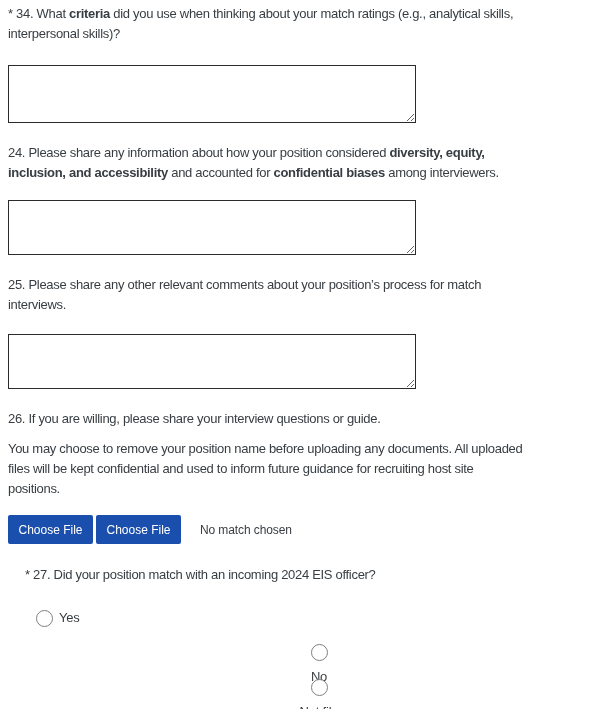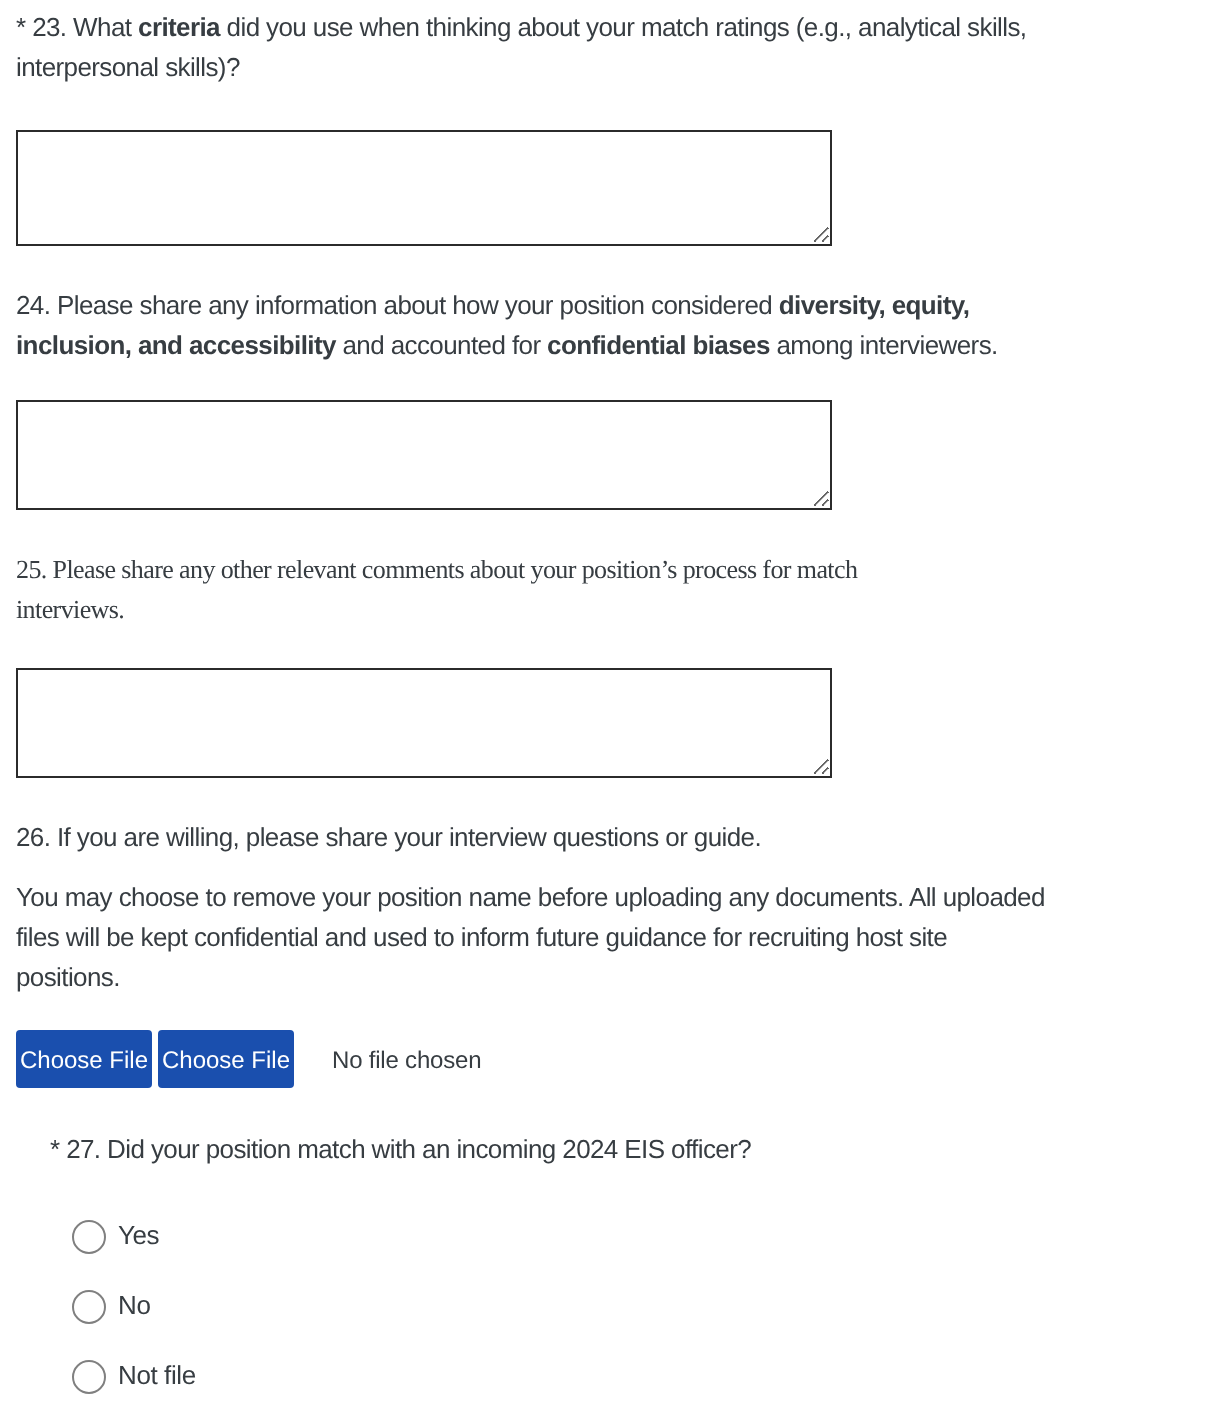--- a/index.html
+++ b/index.html
@@ -41,29 +41,29 @@
     font-family: "Liberation Sans", sans-serif;
     font-size: 13px;
     margin: 0;
     padding: 2px;
     outline: none;
   }
   .ta-q23 { margin-top: 21px; height: 58px; }
   .ta-q24 { margin-top: 17px; height: 55px; }
   .ta-q25 { margin-top: 19px; height: 55px; }
   .mt-q24 { margin-top: 20px; }
-  .mt-q25 { margin-top: 20px; font-family: Liberation Serif, serif; }
+  .mt-q25 { margin-top: 20px; }
   .mt-q26 { margin-top: 20px; }
   .file-row {
     margin-top: 16px;
     display: flex;
     align-items: center;
   }
   .file-btn {
-    width: 68px;
+    width: 85px;
     height: 29px;
     border: none;
     border-radius: 2px;
     background: var(--button-blue);
     color: var(--button-text);
     font-family: "Liberation Sans", sans-serif;
     font-size: 12px;
     letter-spacing: 0;
     cursor: pointer;
     display: inline-flex;
@@ -86,41 +86,41 @@
     padding-left: 28px;
   }
   .radio-row {
     display: flex;
     align-items: center;
     gap: 6px;
     height: 18px;
     cursor: pointer;
   }
   .radio-row:first-child { margin-top: 24px; }
-  .radio-row + .radio-row { margin-top: 17px; }
+  .radio-row + .radio-row { margin-top: 17px; flex-direction: column; }
   .radio-circle {
     width: 17px;
     height: 17px;
     border: 1.5px solid var(--radio-border);
     border-radius: 50%;
     background: #fff;
     flex: 0 0 auto;
   }
   .radio-label {
     font-size: 13px;
     letter-spacing: -0.2px;
   }
 </style>
 </head>
 <body>
 
 <div class="page">
 
   <section>
-    <p class="q-label"><span>* 23. What </span><span class="seg-bold">criteria</span><span> did you use when thinking about your match ratings (e.g., analytical skills,
+    <p class="q-label"><span>* 34. What </span><span class="seg-bold">criteria</span><span> did you use when thinking about your match ratings (e.g., analytical skills,
 interpersonal skills)?</span></p>
     <textarea class="q-textarea ta-q23" style=""></textarea>
   </section>
 
   <section>
     <p class="q-label mt-q24"><span>24. Please share any information about how your position considered </span><span class="seg-bold">diversity, equity,
 inclusion, and accessibility</span><span> and accounted for </span><span class="seg-bold">confidential biases</span><span> among interviewers.</span></p>
     <textarea class="q-textarea ta-q24" style=""></textarea>
   </section>
 
@@ -131,21 +131,21 @@
   </section>
 
   <section>
     <p class="q-label mt-q26">26. If you are willing, please share your interview questions or guide.</p>
     <p class="q-note">You may choose to remove your position name before uploading any documents. All uploaded
 files will be kept confidential and used to inform future guidance for recruiting host site
 positions.</p>
     <div class="file-row">
       <button class="file-btn">Choose File</button>
       <button class="file-btn">Choose File</button>
-      <span class="file-status">No file chosen</span>
+      <span class="file-status">No match chosen</span>
     </div>
   </section>
 
   <section>
     <p class="q-label q27-label">* 27. Did your position match with an incoming 2024 EIS officer?</p>
     <div class="radio-group">
       <div class="radio-row">
         <span class="radio-circle"></span>
         <span class="radio-label">Yes</span>
       </div>

